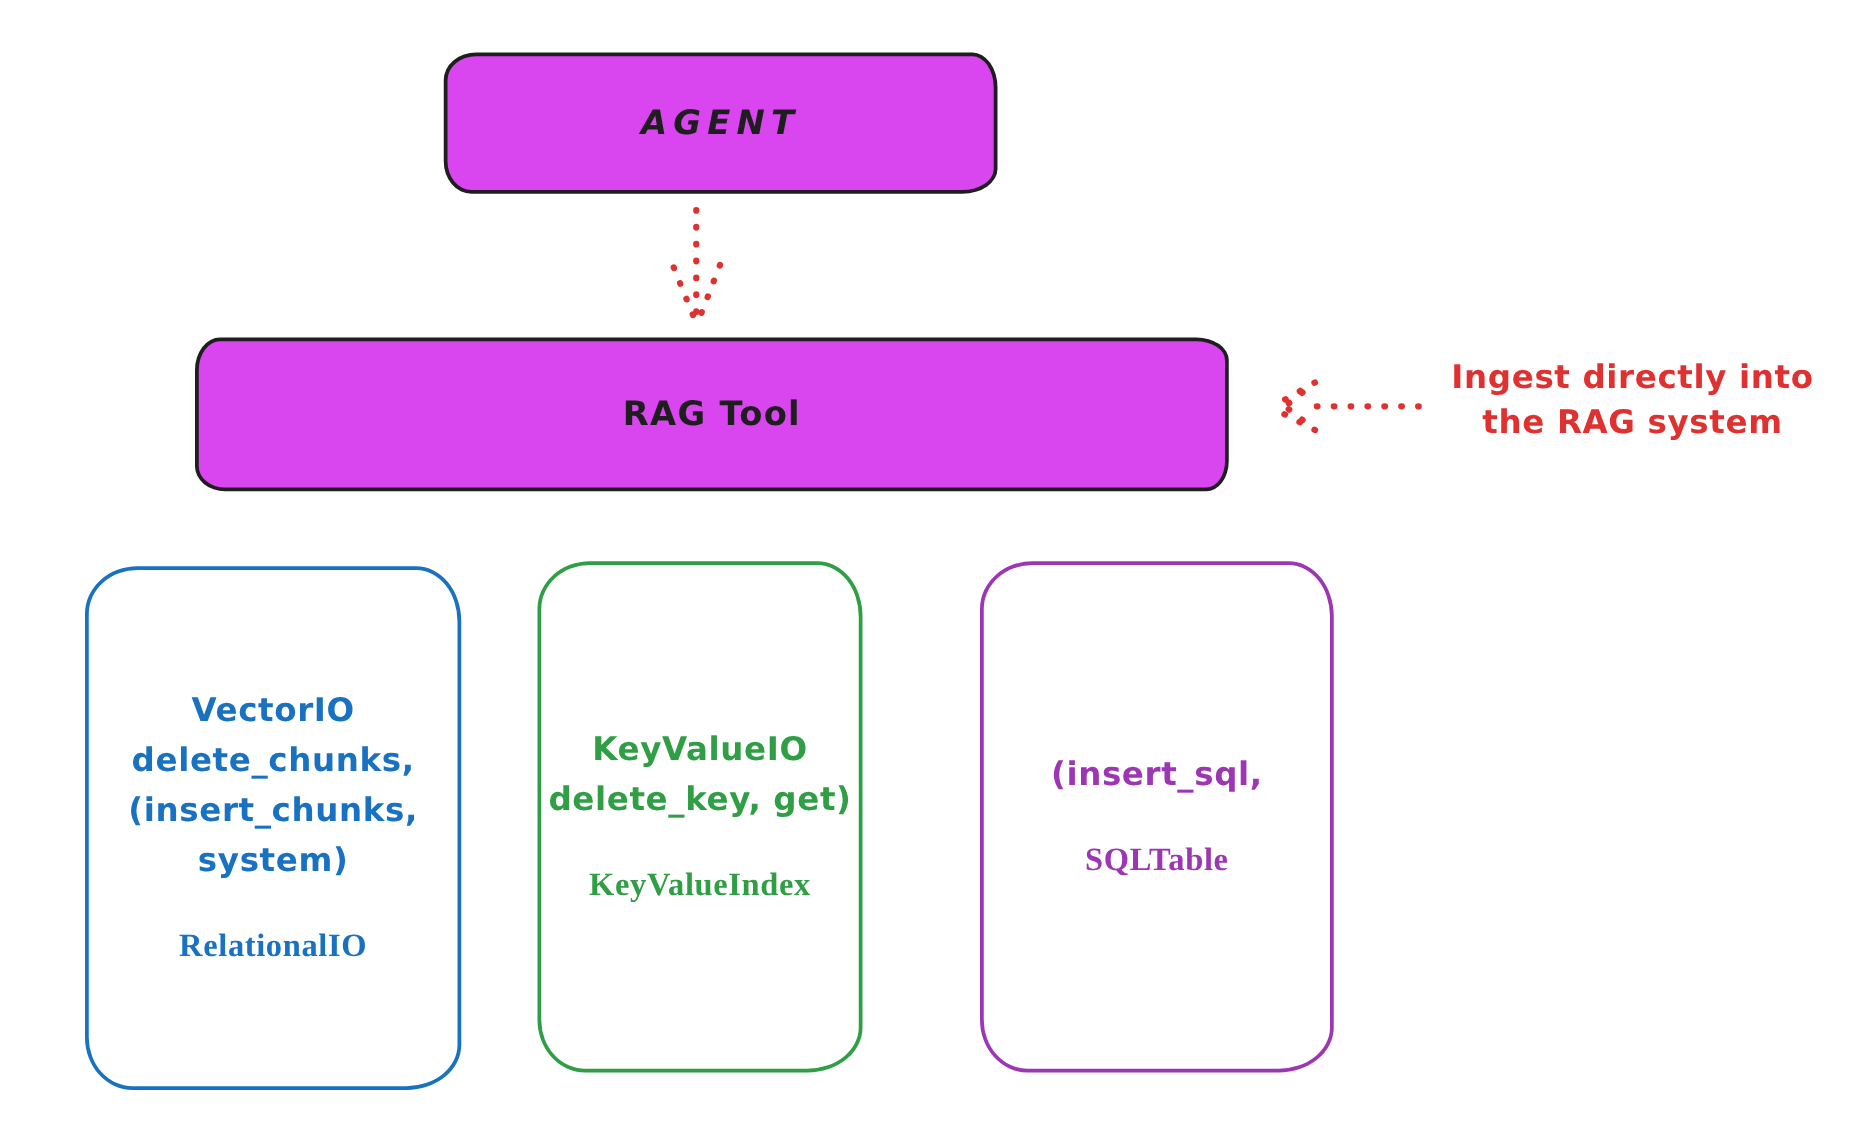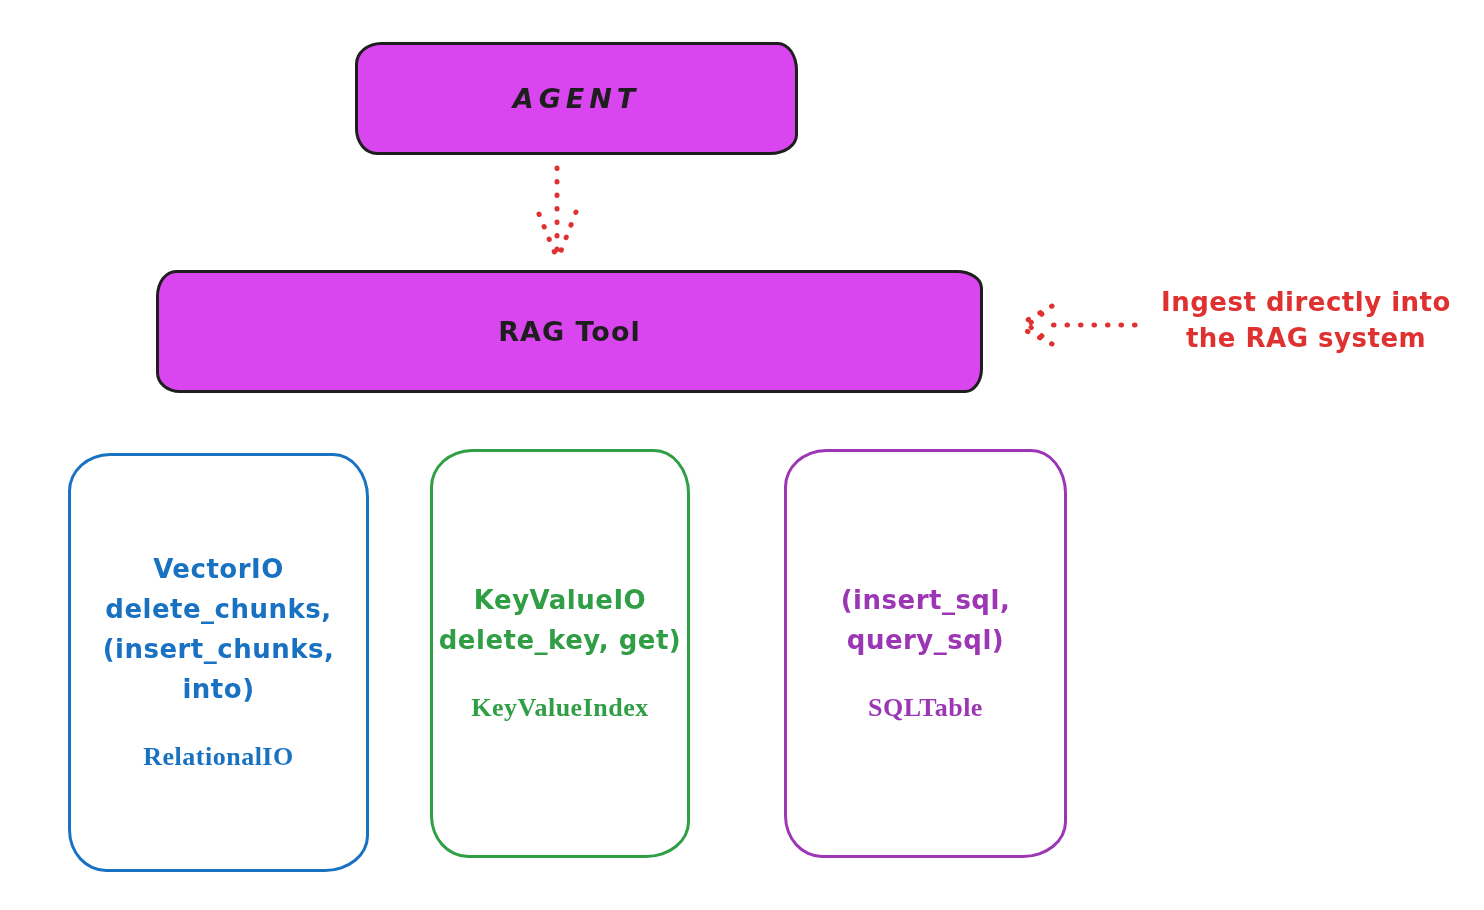--- a/index.html
+++ b/index.html
@@ -133,34 +133,33 @@
   <div class="annotation">
     <div>Ingest directly into</div>
     <div>the RAG system</div>
   </div>
 
   <div class="iobox iobox-vector">
     <div class="fn-lines">
       <div>VectorIO</div>
       <div>delete_chunks,</div>
       <div>(insert_chunks,</div>
-      <div>into)</div>
+      <div>system)</div>
     </div>
     <div class="index-label">RelationalIO</div>
   </div>
 
   <div class="iobox iobox-keyvalue">
     <div class="fn-lines">
       <div>KeyValueIO</div>
       <div>delete_key, get)</div>
     </div>
     <div class="index-label">KeyValueIndex</div>
   </div>
 
   <div class="iobox iobox-relational">
     <div class="fn-lines">
       <div>(insert_sql,</div>
-      <div>query_sql)</div>
     </div>
     <div class="index-label">SQLTable</div>
   </div>
 
 </div>
 
 </body></html>

